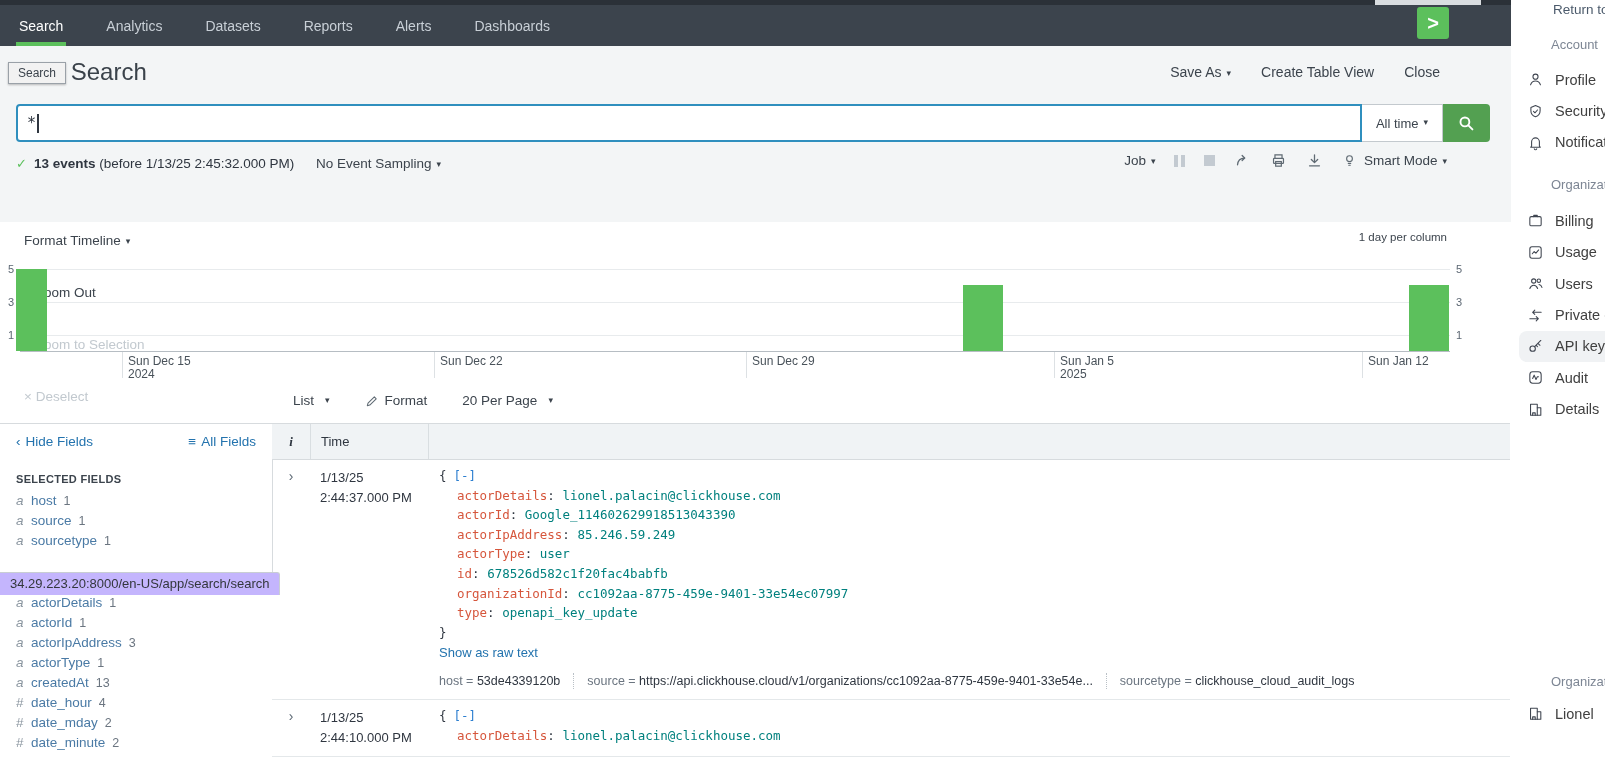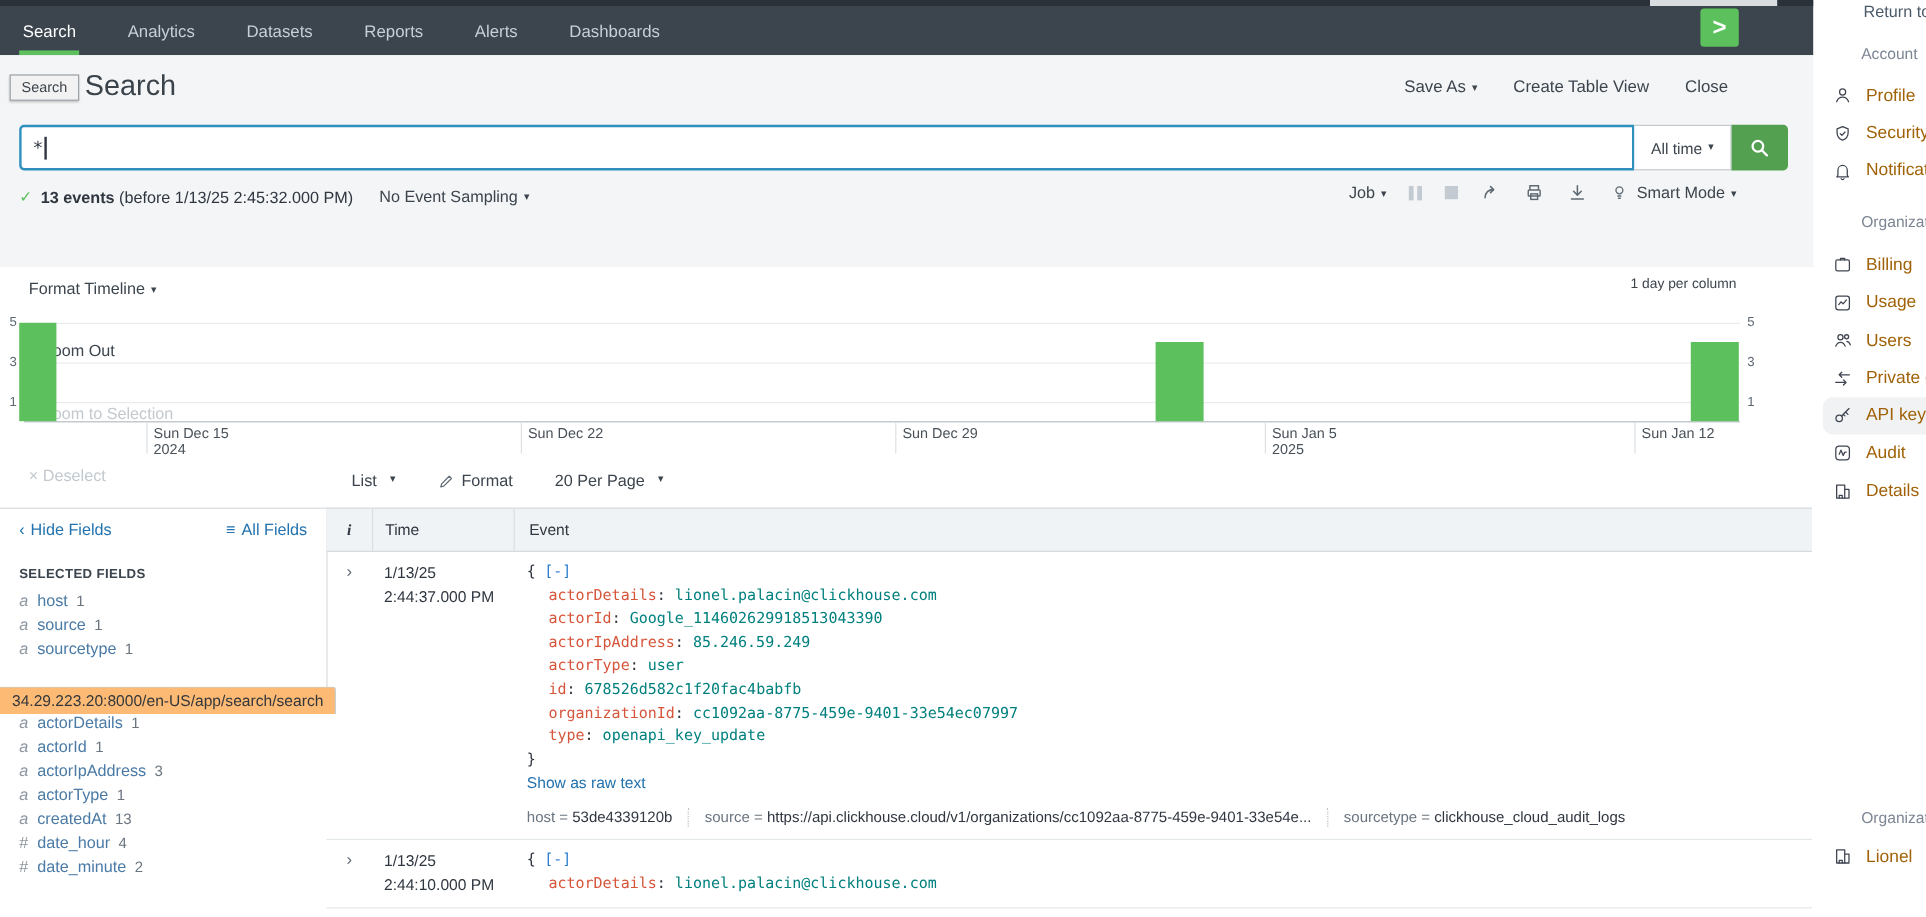--- a/index.html
+++ b/index.html
@@ -65,21 +65,21 @@
   .fields-panel{position:absolute;left:0;top:423px;width:272px;bottom:0;background:#fff;border-top:1px solid #d7dbde;border-right:1px solid #d7dbde;}
   .fields-head{display:flex;justify-content:space-between;padding:10px 16px 0 16px;font-size:13.5px;color:#2373ae;}
   .fh-link{cursor:pointer;white-space:nowrap;}
   .g-menu::before{content:"≡";margin-right:5px;} .g-chl::before{content:"‹";margin-right:5px;}
   .f-section{margin:24px 0 6px;padding-left:16px;font-size:11px;font-weight:bold;color:#3c444d;letter-spacing:.3px;}
   .f-row{padding:2px 0 3px 16px;font-size:13.5px;cursor:pointer;white-space:nowrap;}
   .f-type{display:inline-block;width:15px;color:#8b96a0;}
   .f-type.it{font-style:italic;}
   .f-name{color:#4a7aa5;}
   .f-count{color:#6b7580;margin-left:7px;font-size:12.5px;}
-  .status-url{position:absolute;left:0;bottom:0;background:#fdba74;border:1px solid #c9ced3;border-left:none;border-bottom:none;
+  .status-url{position:absolute;left:0;bottom:0;background:#c4b5fd;border:1px solid #c9ced3;border-left:none;border-bottom:none;
         border-radius:0 3px 0 0;padding:3px 10px 4px;font-size:13px;color:#33373c;white-space:nowrap;z-index:9;}
   
   .events-area{position:absolute;left:272px;top:423px;width:1238px;}
   .table-head{height:35px;background:#f0f3f5;border-top:1px solid #d7dbde;border-bottom:1px solid #d7dbde;display:flex;font-size:13px;color:#2f3640;}
   .col-i{width:38px;display:flex;align-items:center;justify-content:center;border-right:1px solid #d9dee1;
         font-family:"Liberation Serif","DejaVu Serif",serif;font-style:italic;font-weight:bold;}
   .col-time{width:107px;display:flex;align-items:center;padding-left:10px;border-right:1px solid #d9dee1;}
   .col-event{flex:1;display:flex;align-items:center;padding-left:12px;}
   .ev-row{display:flex;border-bottom:1px solid #e4e8ea;}
   .ev-expand{width:38px;text-align:center;padding-top:8px;color:#5c6874;font-size:14px;cursor:pointer;}
@@ -95,21 +95,21 @@
   .meta{display:flex;align-items:center;margin-top:13px;font-size:12.5px;color:#2f3640;}
   .meta-item{white-space:nowrap;cursor:pointer;}
   .mkey{color:#6b7580;}
   .meta-sep{width:0;height:16px;border-left:1px dotted #b9c0c6;margin:0 13px;}
   
   .side-panel{position:absolute;left:1513px;top:0;width:92px;height:764px;background:#fff;}
   .sp-return{margin:2px 0 0 40px;font-size:13.5px;color:#4b5a6b;white-space:nowrap;cursor:pointer;}
   .sp-header{margin-left:38px;font-size:13px;color:#7d8694;white-space:nowrap;}
   .sp-row{display:flex;align-items:center;height:31.4px;padding-left:14px;gap:11px;white-space:nowrap;cursor:pointer;}
   .sp-row svg{flex:0 0 auto;}
-  .sp-label{font-size:14.5px;color:#a16207;}
+  .sp-label{font-size:14.5px;color:#404040;}
   .sp-active{background:#f0f2f4;border-radius:8px 0 0 8px;margin-left:6px;padding-left:8px;}
   svg{display:block;}
 </style>
 </head>
 <body>
 
 <div class="splunk">
 
   <div class="topnav">
     <div class="top-strip">
@@ -261,29 +261,29 @@
         <div class="f-row"><span class="f-type it">a</span><span class="f-name">sourcetype</span><span class="f-count">1</span></div>
       </div>
     <div class="f-section">INTERESTING FIELDS</div>
     <div id="int-fields">
         <div class="f-row"><span class="f-type it">a</span><span class="f-name">actorDetails</span><span class="f-count">1</span></div>
         <div class="f-row"><span class="f-type it">a</span><span class="f-name">actorId</span><span class="f-count">1</span></div>
         <div class="f-row"><span class="f-type it">a</span><span class="f-name">actorIpAddress</span><span class="f-count">3</span></div>
         <div class="f-row"><span class="f-type it">a</span><span class="f-name">actorType</span><span class="f-count">1</span></div>
         <div class="f-row"><span class="f-type it">a</span><span class="f-name">createdAt</span><span class="f-count">13</span></div>
         <div class="f-row"><span class="f-type">#</span><span class="f-name">date_hour</span><span class="f-count">4</span></div>
+        <div class="f-row"><span class="f-type">#</span><span class="f-name">date_mday</span><span class="f-count">2</span></div>
         <div class="f-row"><span class="f-type">#</span><span class="f-name">date_minute</span><span class="f-count">2</span></div>
       </div>
   </div>
 
   <div class="events-area">
     <div class="table-head">
       <div class="col-i">i</div>
       <div class="col-time">Time</div>
-      <div class="col-event">Event</div>
     </div>
     <div id="ev-rows">
         <div class="ev-row">
           <div class="ev-expand g-chr"></div>
           <div class="ev-time">
             <div>1/13/25</div>
             <div>2:44:37.000 PM</div>
           </div>
           <div class="ev-event">
             <div class="json">

